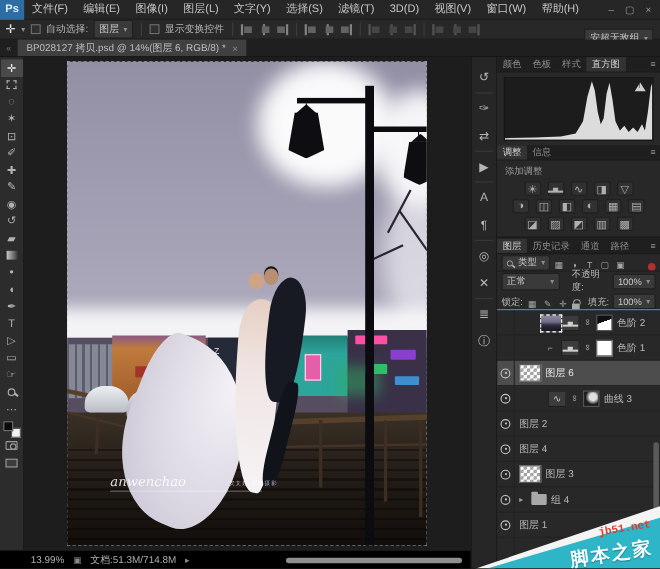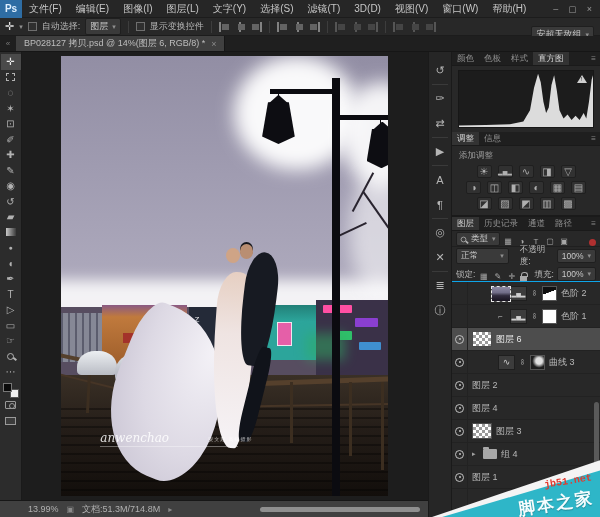--- a/index.html
+++ b/index.html
@@ -144,21 +144,21 @@
   .lt1c { left:63.5%; top:8.8%; width:6%; height:2%; }
   .lt2 { left:93.5%; top:16.5%; width:9%; height:9%; }
   .lt2c { left:95.5%; top:14.9%; width:5.5%; height:1.8%; }
   .sig { left:12%; top:85.2%; color:rgba(255,255,255,.85);
     font-family:"DejaVu Serif", serif; font-style:italic; font-size:12px; }
   .sigsub { left:45%; top:86.4%; color:rgba(255,255,255,.65); font-size:5px; letter-spacing:1px; }
   .sigline { left:12%; top:88.6%; width:42%; height:1px; background:rgba(255,255,255,.35); }
   .caption { left:0; top:89.8%; width:100%; text-align:center; color:#f4f4f4;
     font-size:15px; font-weight:bold; letter-spacing:1px; text-shadow:0 1px 2px rgba(0,0,0,.8); }
   
-  .statusbar { height:17px; background:#404040; border-top:1px solid #171717;
+  .statusbar { height:17px; background:#000000; border-top:1px solid #171717;
     display:flex; align-items:center; gap:8px; padding-left:28px; font-size:9px; color:#b0b0b0; }
   .statusbar .mini { font-size:8px; color:#8a8a8a; }
   .hthumb { margin-left:auto; margin-right:8px; width:160px; height:5px;
     background:#8f8f8f; border-radius:3px; }
   
   .strip { width:24px; background:#262626; border-left:1px solid #1a1a1a; border-right:1px solid #1a1a1a;
     display:flex; flex-direction:column; align-items:center; padding-top:6px; }
   .sico { width:22px; height:25px; display:flex; align-items:center; justify-content:center;
     color:#b5b5b5; font-size:11px; }
   .sdiv { width:16px; height:1px; background:#3a3a3a; margin:1px 0; }

